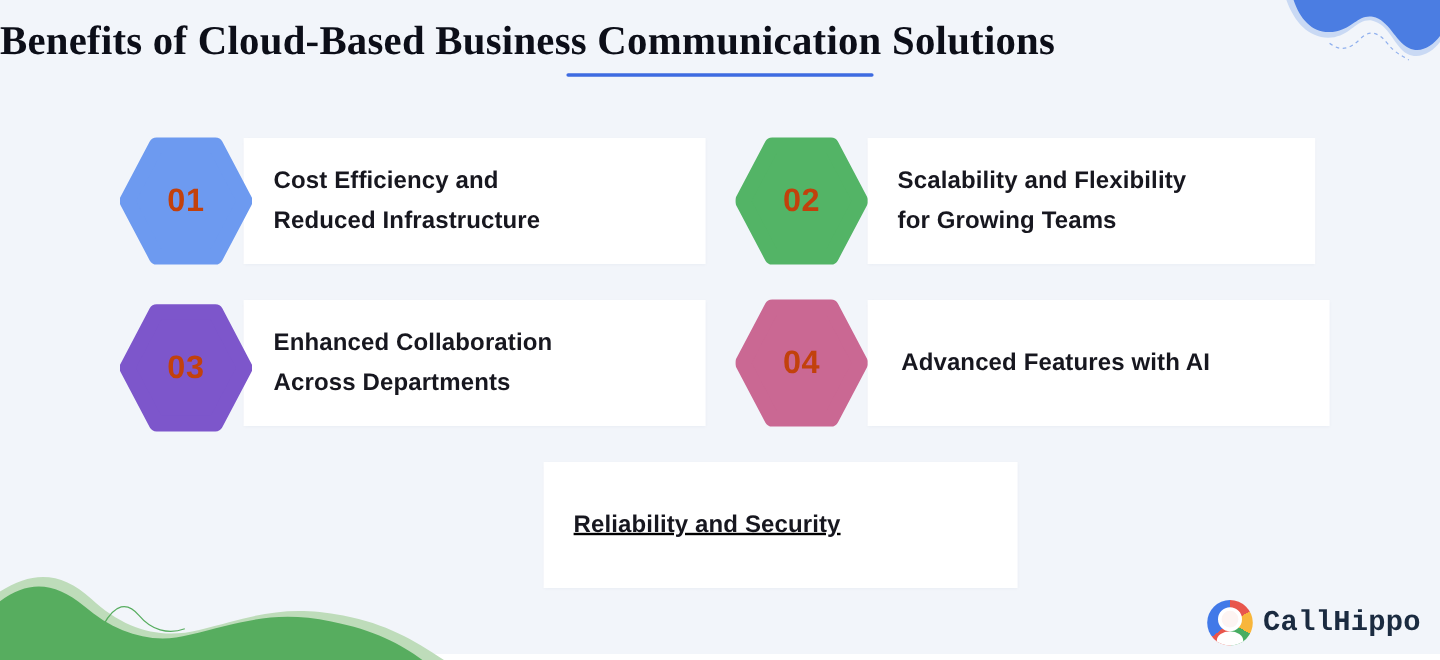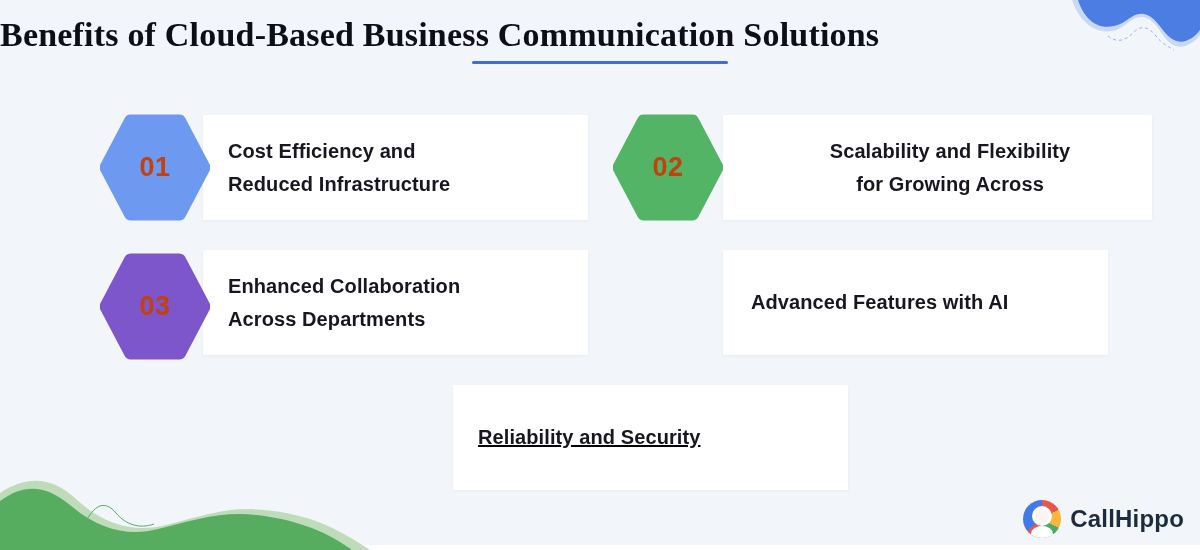--- a/index.html
+++ b/index.html
@@ -22,21 +22,21 @@
     position:absolute;height:105px;background:#ffffff;
     box-shadow:0 1px 3px rgba(30,50,90,.05);
     display:flex;flex-direction:column;justify-content:center;
     padding-left:25px;box-sizing:border-box;
   }
   .card .line{
     display:block;font-size:20px;font-weight:700;color:#17171f;
     line-height:33px;letter-spacing:.1px;
   }
   .card-1{left:203px;top:115px;width:385px;}
-  .card-2{left:723px;top:115px;width:429px;align-items:center;}
+  .card-2{left:723px;top:115px;width:373px;}
   .card-3{left:203px;top:250px;width:385px;}
   .card-4{left:723px;top:250px;width:385px;padding-left:28px;}
   .card-5{left:453px;top:385px;width:395px;text-decoration:underline;}
   
   .hex{position:absolute;width:110px;height:107px;}
   .hex svg{display:block;width:110px;height:107px;}
   .hex .num{
     position:absolute;inset:0;display:flex;align-items:center;justify-content:center;
     color:#c2410c;font-size:27px;font-weight:600;letter-spacing:.5px;
   }
@@ -45,21 +45,21 @@
   .hex-3{left:100px;top:253px;}
   .hex-4{left:613px;top:249px;}
   .hex-5{left:355px;top:384px;}
   
   .blob-tr{position:absolute;top:0;right:0;width:130px;height:55px;}
   .blob-bl{position:absolute;bottom:0;left:0;width:370px;height:75px;}
   .bottom-strip{position:absolute;left:0;bottom:0;width:1200px;height:5px;background:#ffffff;}
   
   .logo{
     position:absolute;right:16px;bottom:12px;
-    display:flex;align-items:center;gap:9px;
+    display:flex;align-items:center;gap:9px;font-family:Liberation Mono, monospace;
   }
   .logo-icon{
     width:38px;height:38px;border-radius:50%;position:relative;overflow:hidden;
     background:conic-gradient(#e8564c 0 60deg,#f8b63b 60deg 118deg,#47ad62 118deg 178deg,#e8564c 178deg 232deg,#4179e8 232deg 360deg);
   }
   .logo-icon::before{
     content:"";position:absolute;left:50%;top:42%;width:14px;height:14px;
     transform:translate(-50%,-50%);border-radius:50%;border:3px solid #fff;background:#fdf4f2;
   }
   .logo-icon::after{
@@ -82,21 +82,21 @@
   </div>
   <div class="hex hex-1">
     <svg viewBox="0 0 110 106">
       <polygon points="104,53 79.5,6.5 30.5,6.5 6,53 30.5,99.5 79.5,99.5" stroke-width="13" stroke-linejoin="round" fill="#6d9af0" stroke="#6d9af0"></polygon>
     </svg>
     <span class="num">01</span>
   </div>
 
   <div class="card card-2">
     <span class="line">Scalability and Flexibility</span>
-    <span class="line">for Growing Across</span>
+    <span class="line">for Growing Teams</span>
   </div>
   <div class="hex hex-2">
     <svg viewBox="0 0 110 106">
       <polygon points="104,53 79.5,6.5 30.5,6.5 6,53 30.5,99.5 79.5,99.5" stroke-width="13" stroke-linejoin="round" fill="#53b466" stroke="#53b466"></polygon>
     </svg>
     <span class="num">02</span>
   </div>
 
   <div class="card card-3">
     <span class="line">Enhanced Collaboration</span>
@@ -105,20 +105,26 @@
   <div class="hex hex-3">
     <svg viewBox="0 0 110 106">
       <polygon points="104,53 79.5,6.5 30.5,6.5 6,53 30.5,99.5 79.5,99.5" stroke-width="13" stroke-linejoin="round" fill="#7d56cb" stroke="#7d56cb"></polygon>
     </svg>
     <span class="num">03</span>
   </div>
 
   <div class="card card-4">
     <span class="line">Advanced Features with AI</span>
     <span class="line"></span>
+  </div>
+  <div class="hex hex-4">
+    <svg viewBox="0 0 110 106">
+      <polygon points="104,53 79.5,6.5 30.5,6.5 6,53 30.5,99.5 79.5,99.5" stroke-width="13" stroke-linejoin="round" fill="#ca6893" stroke="#ca6893"></polygon>
+    </svg>
+    <span class="num">04</span>
   </div>
 
   <div class="card card-5">
     <span class="line">Reliability and Security</span>
     <span class="line"></span>
   </div>
 
   <div class="bottom-strip"></div>
 
   <svg class="blob-tr" viewBox="0 0 130 55" preserveAspectRatio="none">

